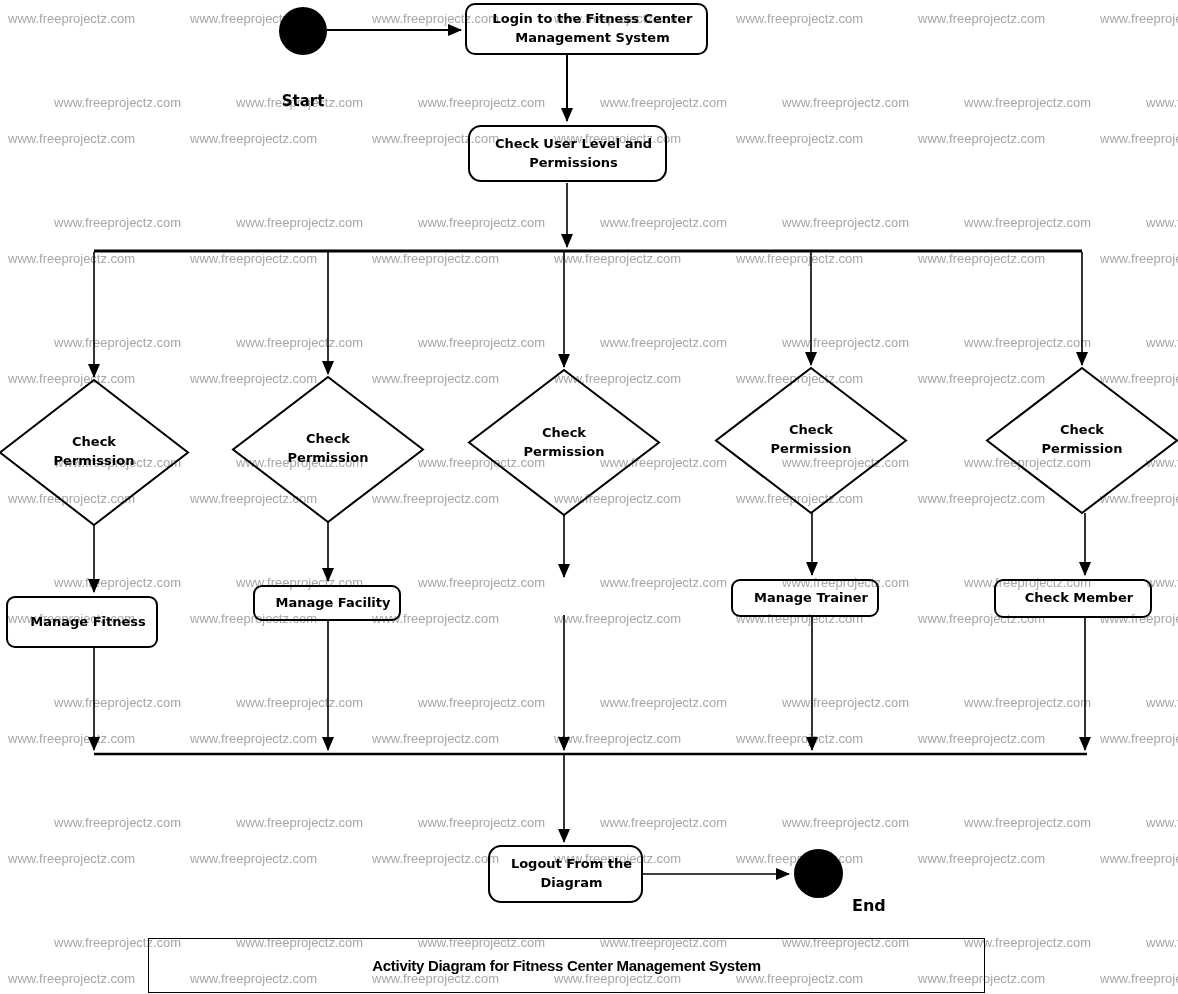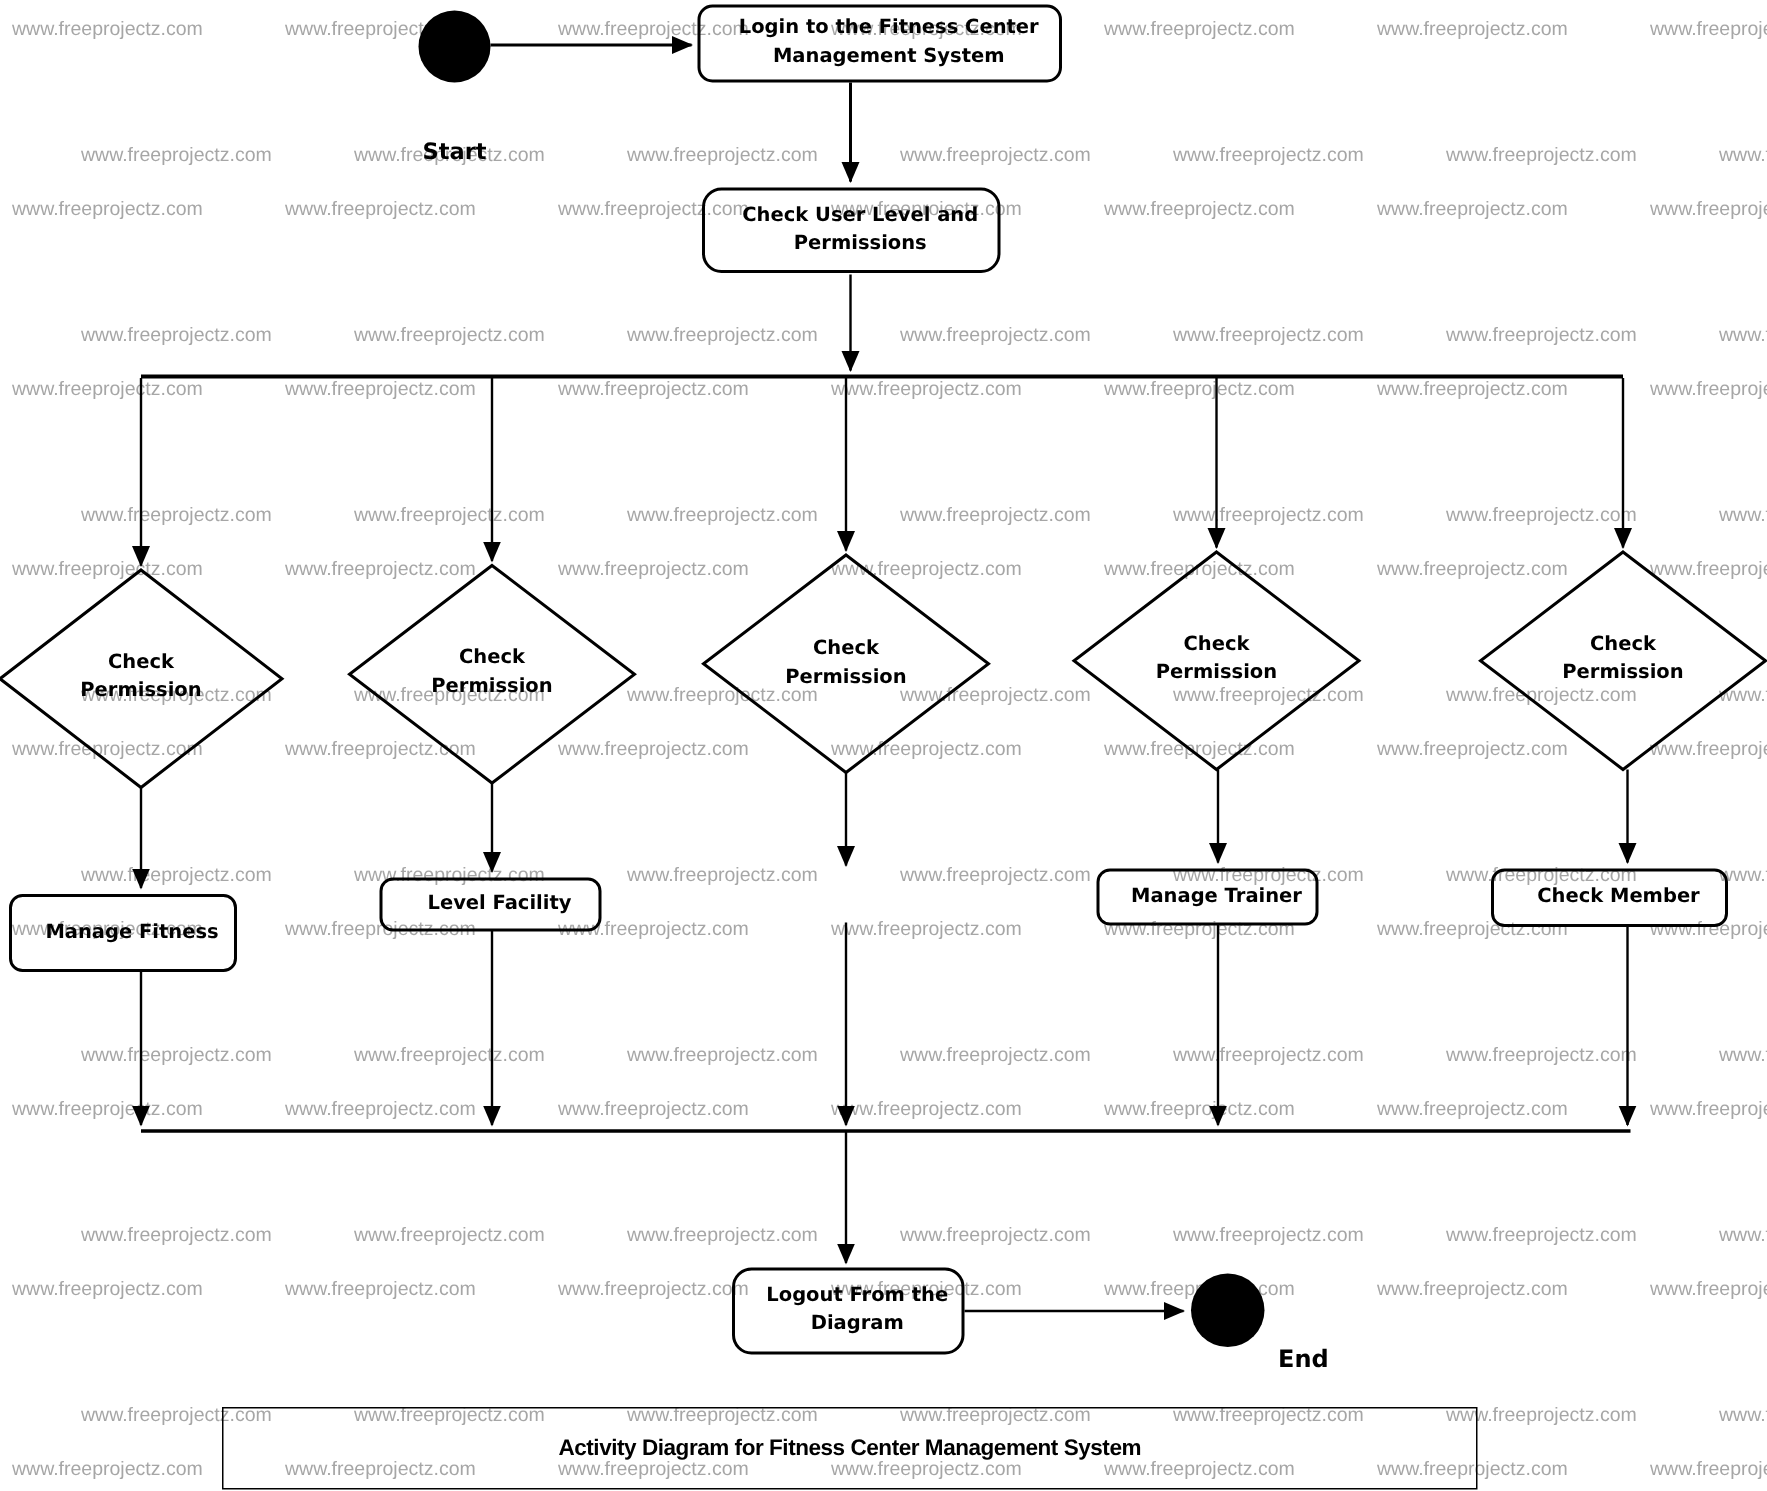--- a/index.html
+++ b/index.html
@@ -160,21 +160,21 @@
   <div class="diamond-label" style="left:34px; top:433px;">Check Permission</div>
   <div class="diamond-label" style="left:268px; top:430px;">Check Permission</div>
   <div class="diamond-label" style="left:504px; top:424px;">Check Permission</div>
   <div class="diamond-label" style="left:751px; top:421px;">Check Permission</div>
   <div class="diamond-label" style="left:1022px; top:421px;">Check Permission</div>
 
   <div class="node rounded-sm" style="left:6px; top:596px; width:152px; height:52px;">
     <span>Manage Fitness</span>
   </div>
   <div class="node rounded-sm" style="left:253px; top:585px; width:148px; height:36px;">
-    <span>Level Facility</span>
+    <span>Manage Facility</span>
   </div>
   <div class="node rounded-sm" style="left:731px; top:579px; width:148px; height:38px;">
     <span>Manage Trainer</span>
   </div>
   <div class="node rounded-sm" style="left:994px; top:579px; width:158px; height:39px;">
     <span>Check Member</span>
   </div>
 
   <div class="node rounded-lg" style="left:488px; top:845px; width:155px; height:58px;">
     <span class="inner-label" style="width:136px;">Logout From the Diagram</span>

